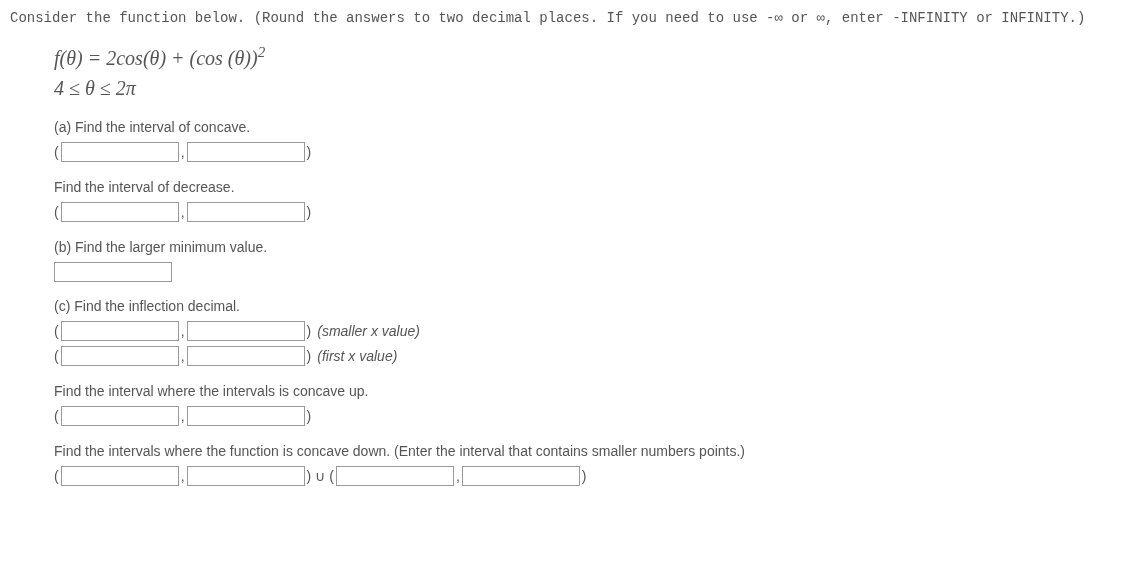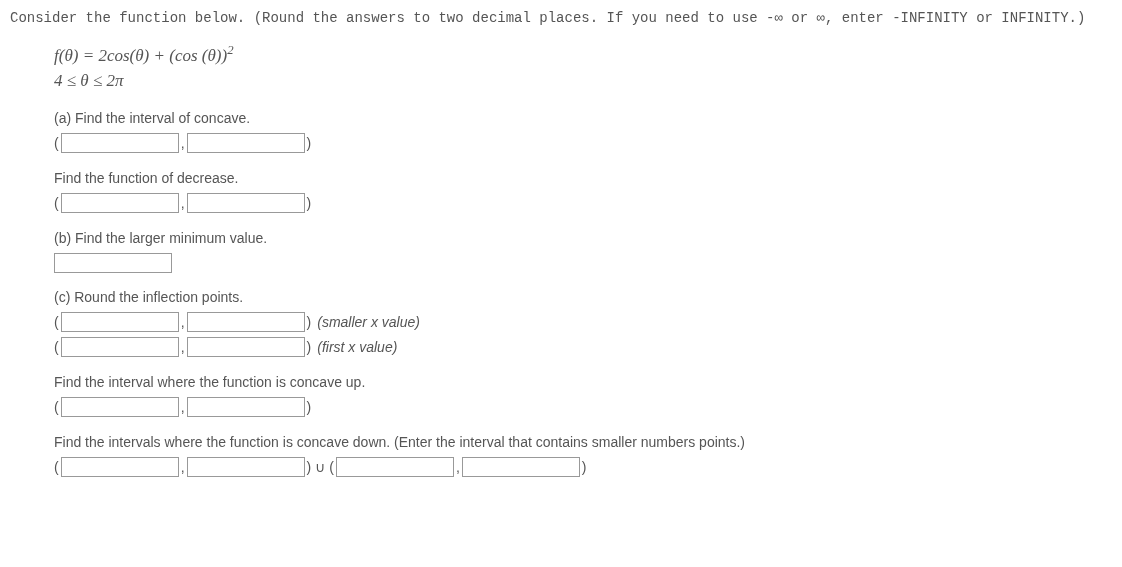--- a/index.html
+++ b/index.html
@@ -14,21 +14,21 @@
   .question-prompt {
     margin-bottom: 12px;
     font-family: Liberation Mono, monospace;
   }
   .indent {
     margin-left: 44px;
   }
   .math {
     font-style: italic;
     font-family: 'Times New Roman', serif;
-    font-size: 17px;
+    font-size: 20px;
   }
   .math .fn { font-style: italic; }
   .math sup { font-size: 0.75em; }
   .section {
     margin-top: 14px;
   }
   .prompt-line {
     margin-bottom: 4px;
   }
   .answer-line {
@@ -70,59 +70,59 @@
     <div class="answer-line">
       <span class="paren">(</span>
       <input class="blank w-med" style="">
       <span class="paren">,</span>
       <input class="blank w-med" style="">
       <span class="paren">)</span>
     </div>
   </div>
 
   <div class="section">
-    <div class="prompt-line">Find the function of decrease.</div>
+    <div class="prompt-line">Find the interval of decrease.</div>
     <div class="answer-line">
       <span class="paren">(</span>
       <input class="blank w-med" style="">
       <span class="paren">,</span>
       <input class="blank w-med" style="">
       <span class="paren">)</span>
     </div>
   </div>
 
   <div class="section">
     <div class="prompt-line">(b) Find the larger minimum value.</div>
     <div class="answer-line">
       <input class="blank w-med" style="">
     </div>
   </div>
 
   <div class="section">
-    <div class="prompt-line"><span>(c) Round the inflection points.</span></div>
+    <div class="prompt-line"><span>(c) Find the inflection decimal.</span></div>
     <div class="answer-line">
       <span class="paren">(</span>
       <input class="blank w-med" style="">
       <span class="paren">,</span>
       <input class="blank w-med" style="">
       <span class="paren">)</span>
       <span class="note">(smaller x value)</span>
     </div>
     <div class="answer-line">
       <span class="paren">(</span>
       <input class="blank w-med" style="">
       <span class="paren">,</span>
       <input class="blank w-med" style="">
       <span class="paren">)</span>
       <span class="note">(first x value)</span>
     </div>
   </div>
 
   <div class="section">
-    <div class="prompt-line">Find the interval where the function is concave up.</div>
+    <div class="prompt-line">Find the interval where the intervals is concave up.</div>
     <div class="answer-line">
       <span class="paren">(</span>
       <input class="blank w-med" style="">
       <span class="paren">,</span>
       <input class="blank w-med" style="">
       <span class="paren">)</span>
     </div>
   </div>
 
   <div class="section">

